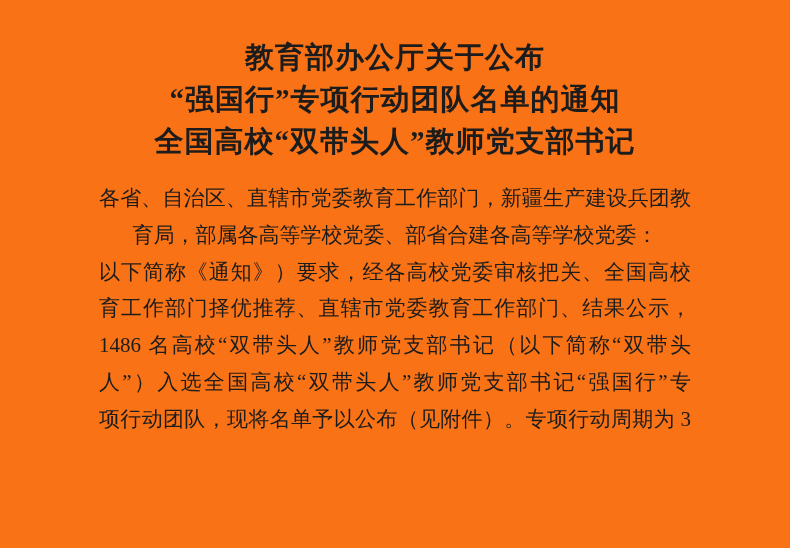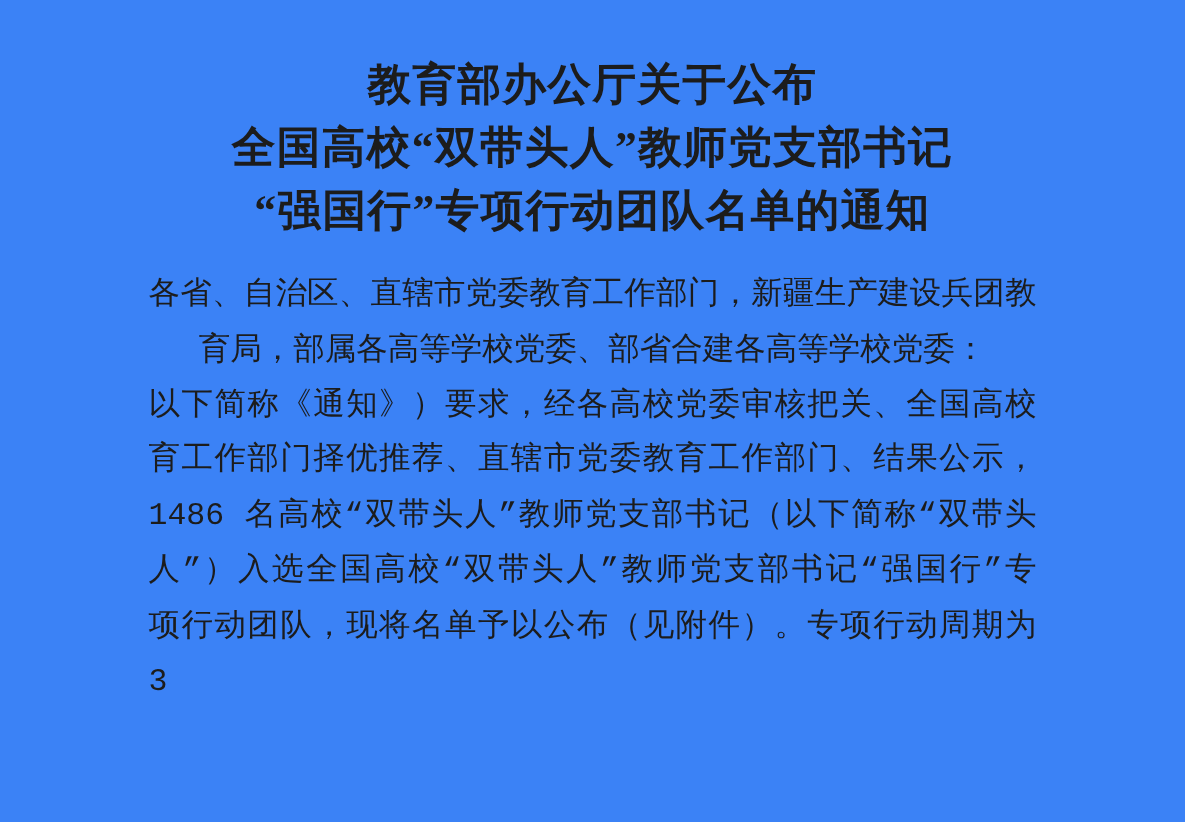--- a/index.html
+++ b/index.html
@@ -11,42 +11,41 @@
     height: 548px;
     background: #ffffff;
     overflow: hidden;
     position: relative;
     font-family: "Liberation Serif", "DejaVu Serif", serif;
     color: #1c1c1c;
   }
   .page {
     position: absolute;
     inset: 0;
-    background: #3b82f6;
+    background: #f97316;
   }
   .title-block {
     position: absolute;
     top: 36px;
     left: 0;
     right: 0;
     text-align: center;
   }
   .title-line {
     font-size: 29px;
     line-height: 42px;
     font-weight: 700;
     letter-spacing: 1px;
     white-space: nowrap;
   }
   .body-block {
     position: absolute;
     top: 180px;
     left: 99px;
     width: 592px;
-    font-family: Liberation Mono, monospace;
   }
   .body-line {
     font-size: 21px;
     line-height: 36.8px;
     height: 36.8px;
     white-space: nowrap;
     letter-spacing: 0;
   }
   .body-line.justify {
     white-space: normal;
@@ -61,22 +60,22 @@
     text-indent: 44px;
   }
 </style>
 </head>
 <body>
 
 <div class="page">
 
   <div class="title-block">
       <div class="title-line">教育部办公厅关于公布</div>
+      <div class="title-line">“强国行”专项行动团队名单的通知</div>
       <div class="title-line">全国高校“双带头人”教师党支部书记</div>
-      <div class="title-line">“强国行”专项行动团队名单的通知</div>
     </div>
 
   <div class="body-block">
       <div class="body-line justify">各省、自治区、直辖市党委教育工作部门，新疆生产建设兵团教</div>
       <div class="body-line flush">育局，部属各高等学校党委、部省合建各高等学校党委：</div>
       <div class="body-line justify">以下简称《通知》）要求，经各高校党委审核把关、全国高校</div>
       <div class="body-line justify">育工作部门择优推荐、直辖市党委教育工作部门、结果公示，</div>
       <div class="body-line justify">1486 名高校“双带头人”教师党支部书记（以下简称“双带头</div>
       <div class="body-line justify">人”）入选全国高校“双带头人”教师党支部书记“强国行”专</div>
       <div class="body-line justify">项行动团队，现将名单予以公布（见附件）。专项行动周期为 3</div>

